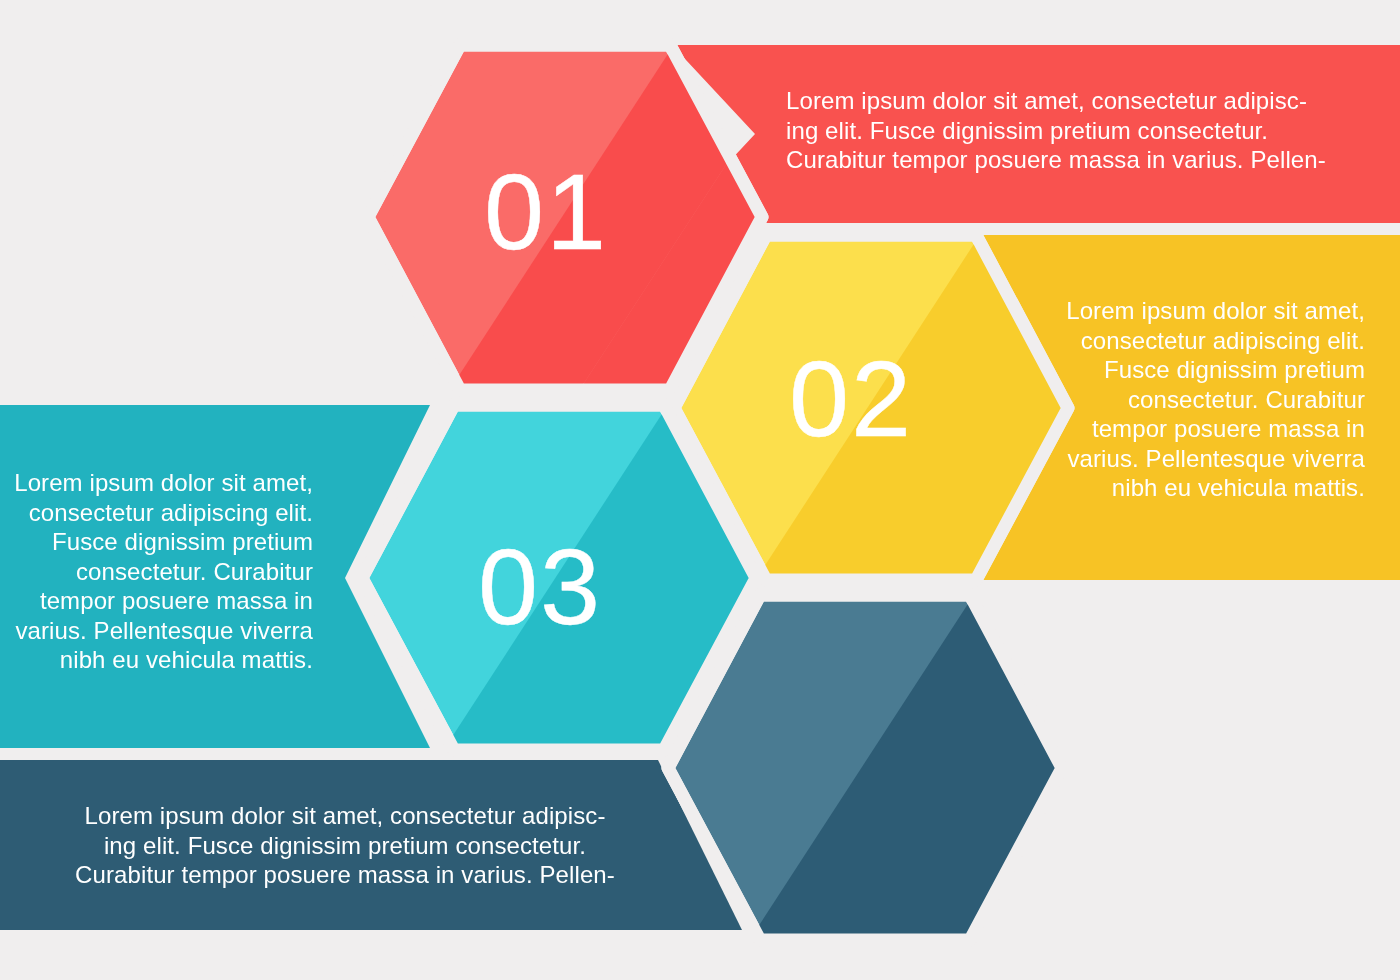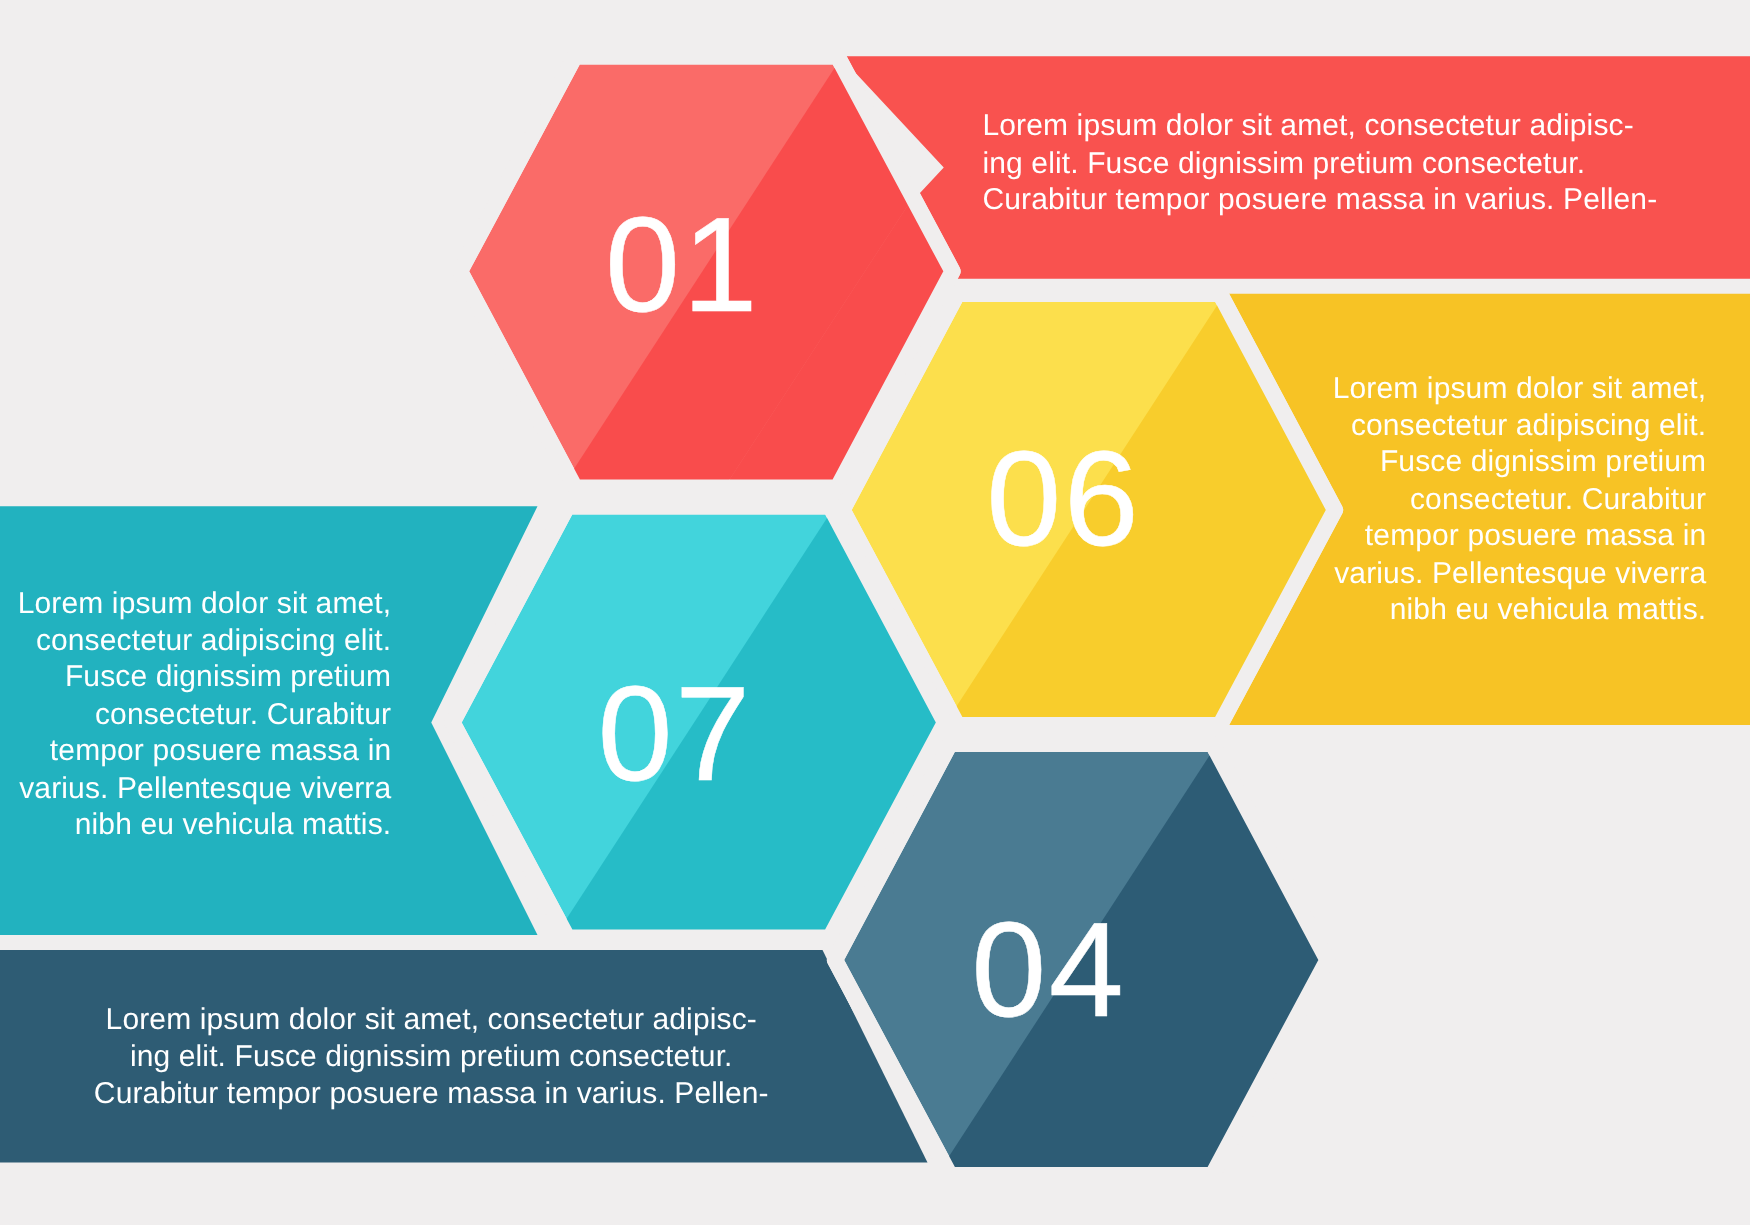--- a/index.html
+++ b/index.html
@@ -117,23 +117,22 @@
     <g>
       <path d="M 760 595 L 970 595 L 1062 768 L 970 940 L 760 940 L 668 768 Z" fill="#4a7b92" stroke="#f0eeee" stroke-width="13" stroke-linejoin="round"></path>
       <g clip-path="url(#clip-hex4)">
         <path d="M 990 570 L 1300 570 L 1040 970 L 730 970 Z" fill="#2d5c75"></path>
       </g>
       <path d="M 760 595 L 970 595 L 1062 768 L 970 940 L 760 940 L 668 768 Z" fill="none" stroke="#f0eeee" stroke-width="13" stroke-linejoin="round"></path>
     </g>
   </svg>
 
   <div class="num-label" id="num-01">01</div>
-  <div class="num-label" id="num-02">06</div>
-  <div class="num-label" id="num-03">07</div>
-  <div class="num-label" id="num-04">04</div>
+  <div class="num-label" id="num-02">02</div>
+  <div class="num-label" id="num-03">03</div>
 
   <div class="step-text" id="text-01">Lorem ipsum dolor sit amet, consectetur adipisc-
 ing elit. Fusce dignissim pretium consectetur.
 Curabitur tempor posuere massa in varius. Pellen-</div>
   <div class="step-text" id="text-02">Lorem ipsum dolor sit amet,
 consectetur adipiscing elit.
 Fusce dignissim pretium
 consectetur. Curabitur
 tempor posuere massa in
 varius. Pellentesque viverra

